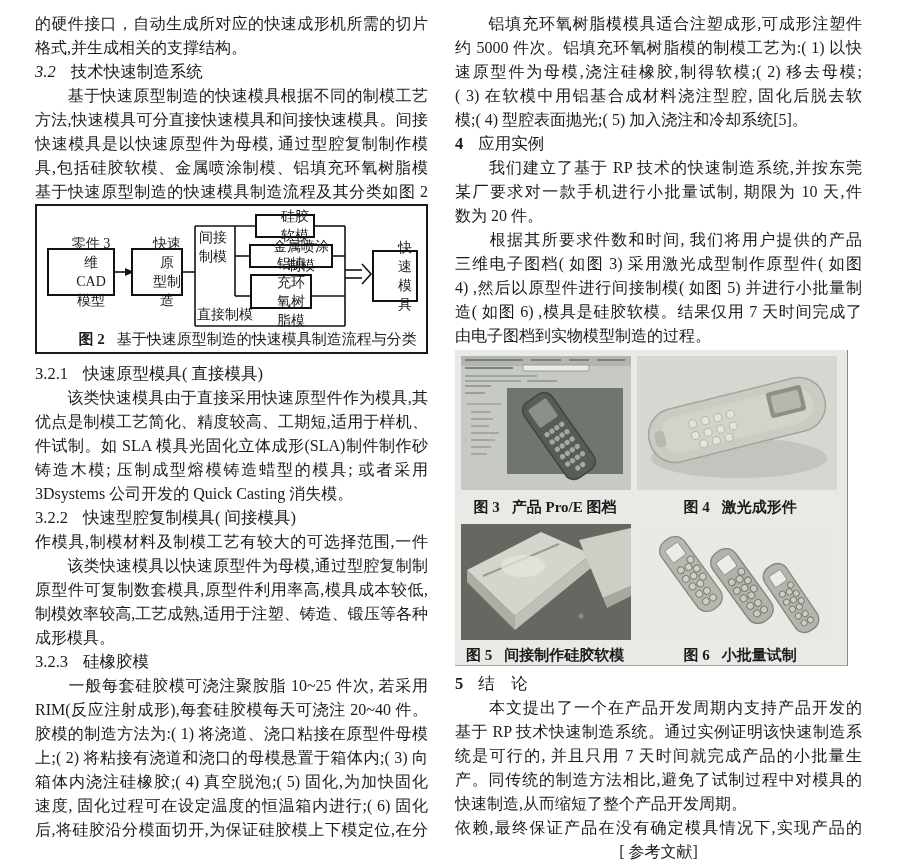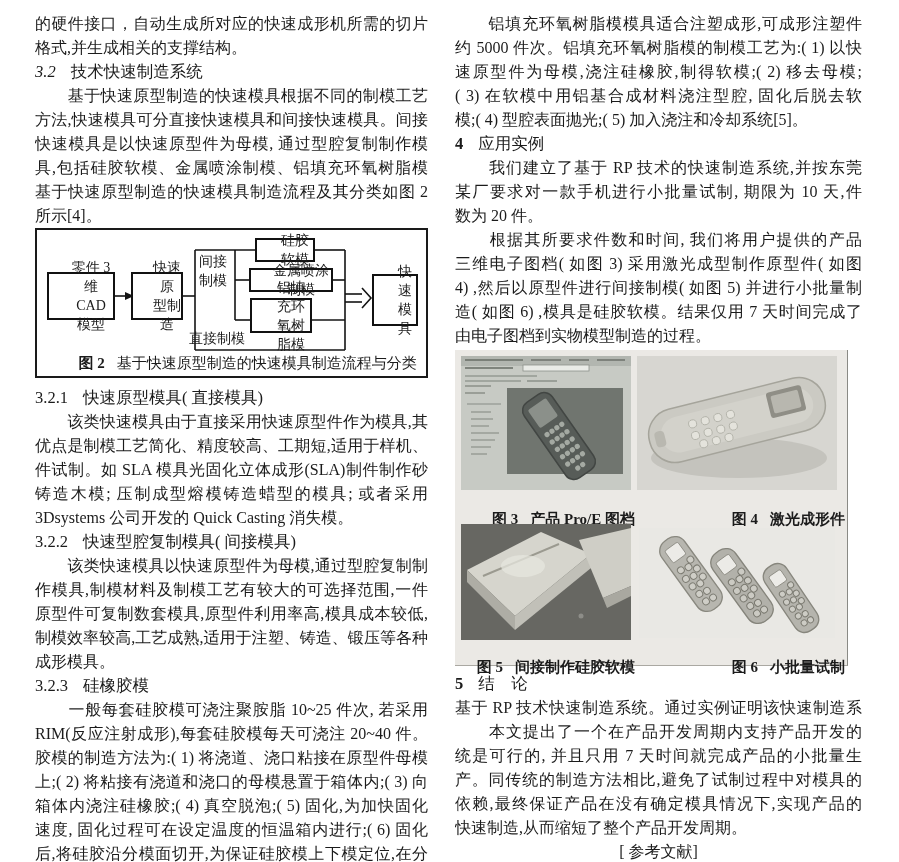--- a/index.html
+++ b/index.html
@@ -68,23 +68,23 @@
     position:relative;
     width:393px; height:316px;
     background:#ebe9e5;
     border-right:1px solid #8a8a85;
     border-bottom:1px solid #aaa8a2;
     margin-top:2px; margin-bottom:6px;
   }
   #figpanel svg { position:absolute; }
   .figcap {
     position:absolute;
-    text-align:right;
+    text-align:center;
     font-size:15px; font-weight:bold;
-    height:22px; line-height:22px;margin-top:12px;
+    height:22px; line-height:22px;
   }
   .figcap .fignum { margin-right:12px; }
 
   .refline {
     font-size:16px; line-height:24px; height:24px;
     text-align:center;
   }
 </style>
 </head>
 <body>
@@ -99,21 +99,20 @@
   <div class="hline">
     <span class="hnum it">3.2</span><span>技术快速制造系统</span>
   </div>
 
   <div>
       <div class="line">　　基于快速原型制造的快速模具根据不同的制模工艺</div>
       <div class="line">方法,快速模具可分直接快速模具和间接快速模具。间接</div>
       <div class="line">快速模具是以快速原型件为母模, 通过型腔复制制作模</div>
       <div class="line">具,包括硅胶软模、金属喷涂制模、铝填充环氧树脂模等。</div>
       <div class="line">基于快速原型制造的快速模具制造流程及其分类如图 2</div>
-      <div class="line end">所示[4]。</div>
     </div>
 
   <div id="figure2">
     <svg class="wires" width="389" height="146" viewBox="0 0 389 146">
       <g stroke="#141414" stroke-width="1.6" fill="none">
         <line x1="78" y1="66" x2="88" y2="66"></line>
         <line x1="146" y1="66" x2="158" y2="66"></line>
         <line x1="158" y1="20" x2="158" y2="120"></line>
         <line x1="158" y1="20" x2="218" y2="20"></line>
         <line x1="198" y1="20" x2="198" y2="90"></line>
@@ -137,21 +136,21 @@
 型制造</div>
     <div class="dbox" style="left:218px; top:8px;  width:60px; height:24px;">硅胶软模</div>
     <div class="dbox" style="left:212px; top:38px; width:84px; height:24px;">金属喷涂制模</div>
     <div class="dbox" style="left:213px; top:68px; width:62px; height:35px;">铝填充环
 氧树脂模</div>
     <div class="dbox" style="left:335px; top:44px; width:46px; height:52px;">快速
 模具</div>
 
     <div class="dlabel" style="left:162px; top:22px; width:34px;">间接
 制模</div>
-    <div class="dlabel" style="left:152px; top:99px; width:70px;">直接制模</div>
+    <div class="dlabel" style="left:160px; top:99px; width:70px;">直接制模</div>
 
     <div class="dcaption">
       <span class="fignum">图 2</span><span>基于快速原型制造的快速模具制造流程与分类</span>
     </div>
   </div>
 
   <div class="hline" style="margin-top:8px;">
     <span class="hnum">3.2.1</span><span>快速原型模具( 直接模具)</span>
   </div>
 
@@ -161,22 +160,22 @@
       <div class="line">件试制。如 SLA 模具光固化立体成形(SLA)制件制作砂型</div>
       <div class="line">铸造木模; 压制成型熔模铸造蜡型的模具; 或者采用</div>
       <div class="line end">3Dsystems 公司开发的 Quick Casting 消失模。</div>
     </div>
 
   <div class="hline">
     <span class="hnum">3.2.2</span><span>快速型腔复制模具( 间接模具)</span>
   </div>
 
   <div>
+      <div class="line">作模具,制模材料及制模工艺有较大的可选择范围,一件</div>
       <div class="line">　　该类快速模具以快速原型件为母模,通过型腔复制制</div>
-      <div class="line">作模具,制模材料及制模工艺有较大的可选择范围,一件</div>
       <div class="line">原型件可复制数套模具,原型件利用率高,模具成本较低,</div>
       <div class="line">制模效率较高,工艺成熟,适用于注塑、铸造、锻压等各种</div>
       <div class="line end">成形模具。</div>
     </div>
 
   <div class="hline">
     <span class="hnum">3.2.3</span><span>硅橡胶模</span>
   </div>
 
   <div>
@@ -390,22 +389,22 @@
     <div class="figcap" style="left:180px; top:294px; width:210px;">
       <span class="fignum">图 6</span><span>小批量试制</span>
     </div>
   </div>
 
   <div class="hline" style="margin-top:4px;">
     <span class="hnum b">5</span><span>结　论</span>
   </div>
 
   <div>
+      <div class="line">　　本文提出了一个在产品开发周期内支持产品开发的</div>
       <div class="line">基于 RP 技术快速制造系统。通过实例证明该快速制造系</div>
-      <div class="line">　　本文提出了一个在产品开发周期内支持产品开发的</div>
       <div class="line">统是可行的, 并且只用 7 天时间就完成产品的小批量生</div>
       <div class="line">产。同传统的制造方法相比,避免了试制过程中对模具的</div>
+      <div class="line end">快速制造,从而缩短了整个产品开发周期。</div>
       <div class="line">依赖,最终保证产品在没有确定模具情况下,实现产品的</div>
-      <div class="line end">快速制造,从而缩短了整个产品开发周期。</div>
     </div>
 
   <div class="refline">[ 参考文献]</div>
 </div>
 
 </body></html>

